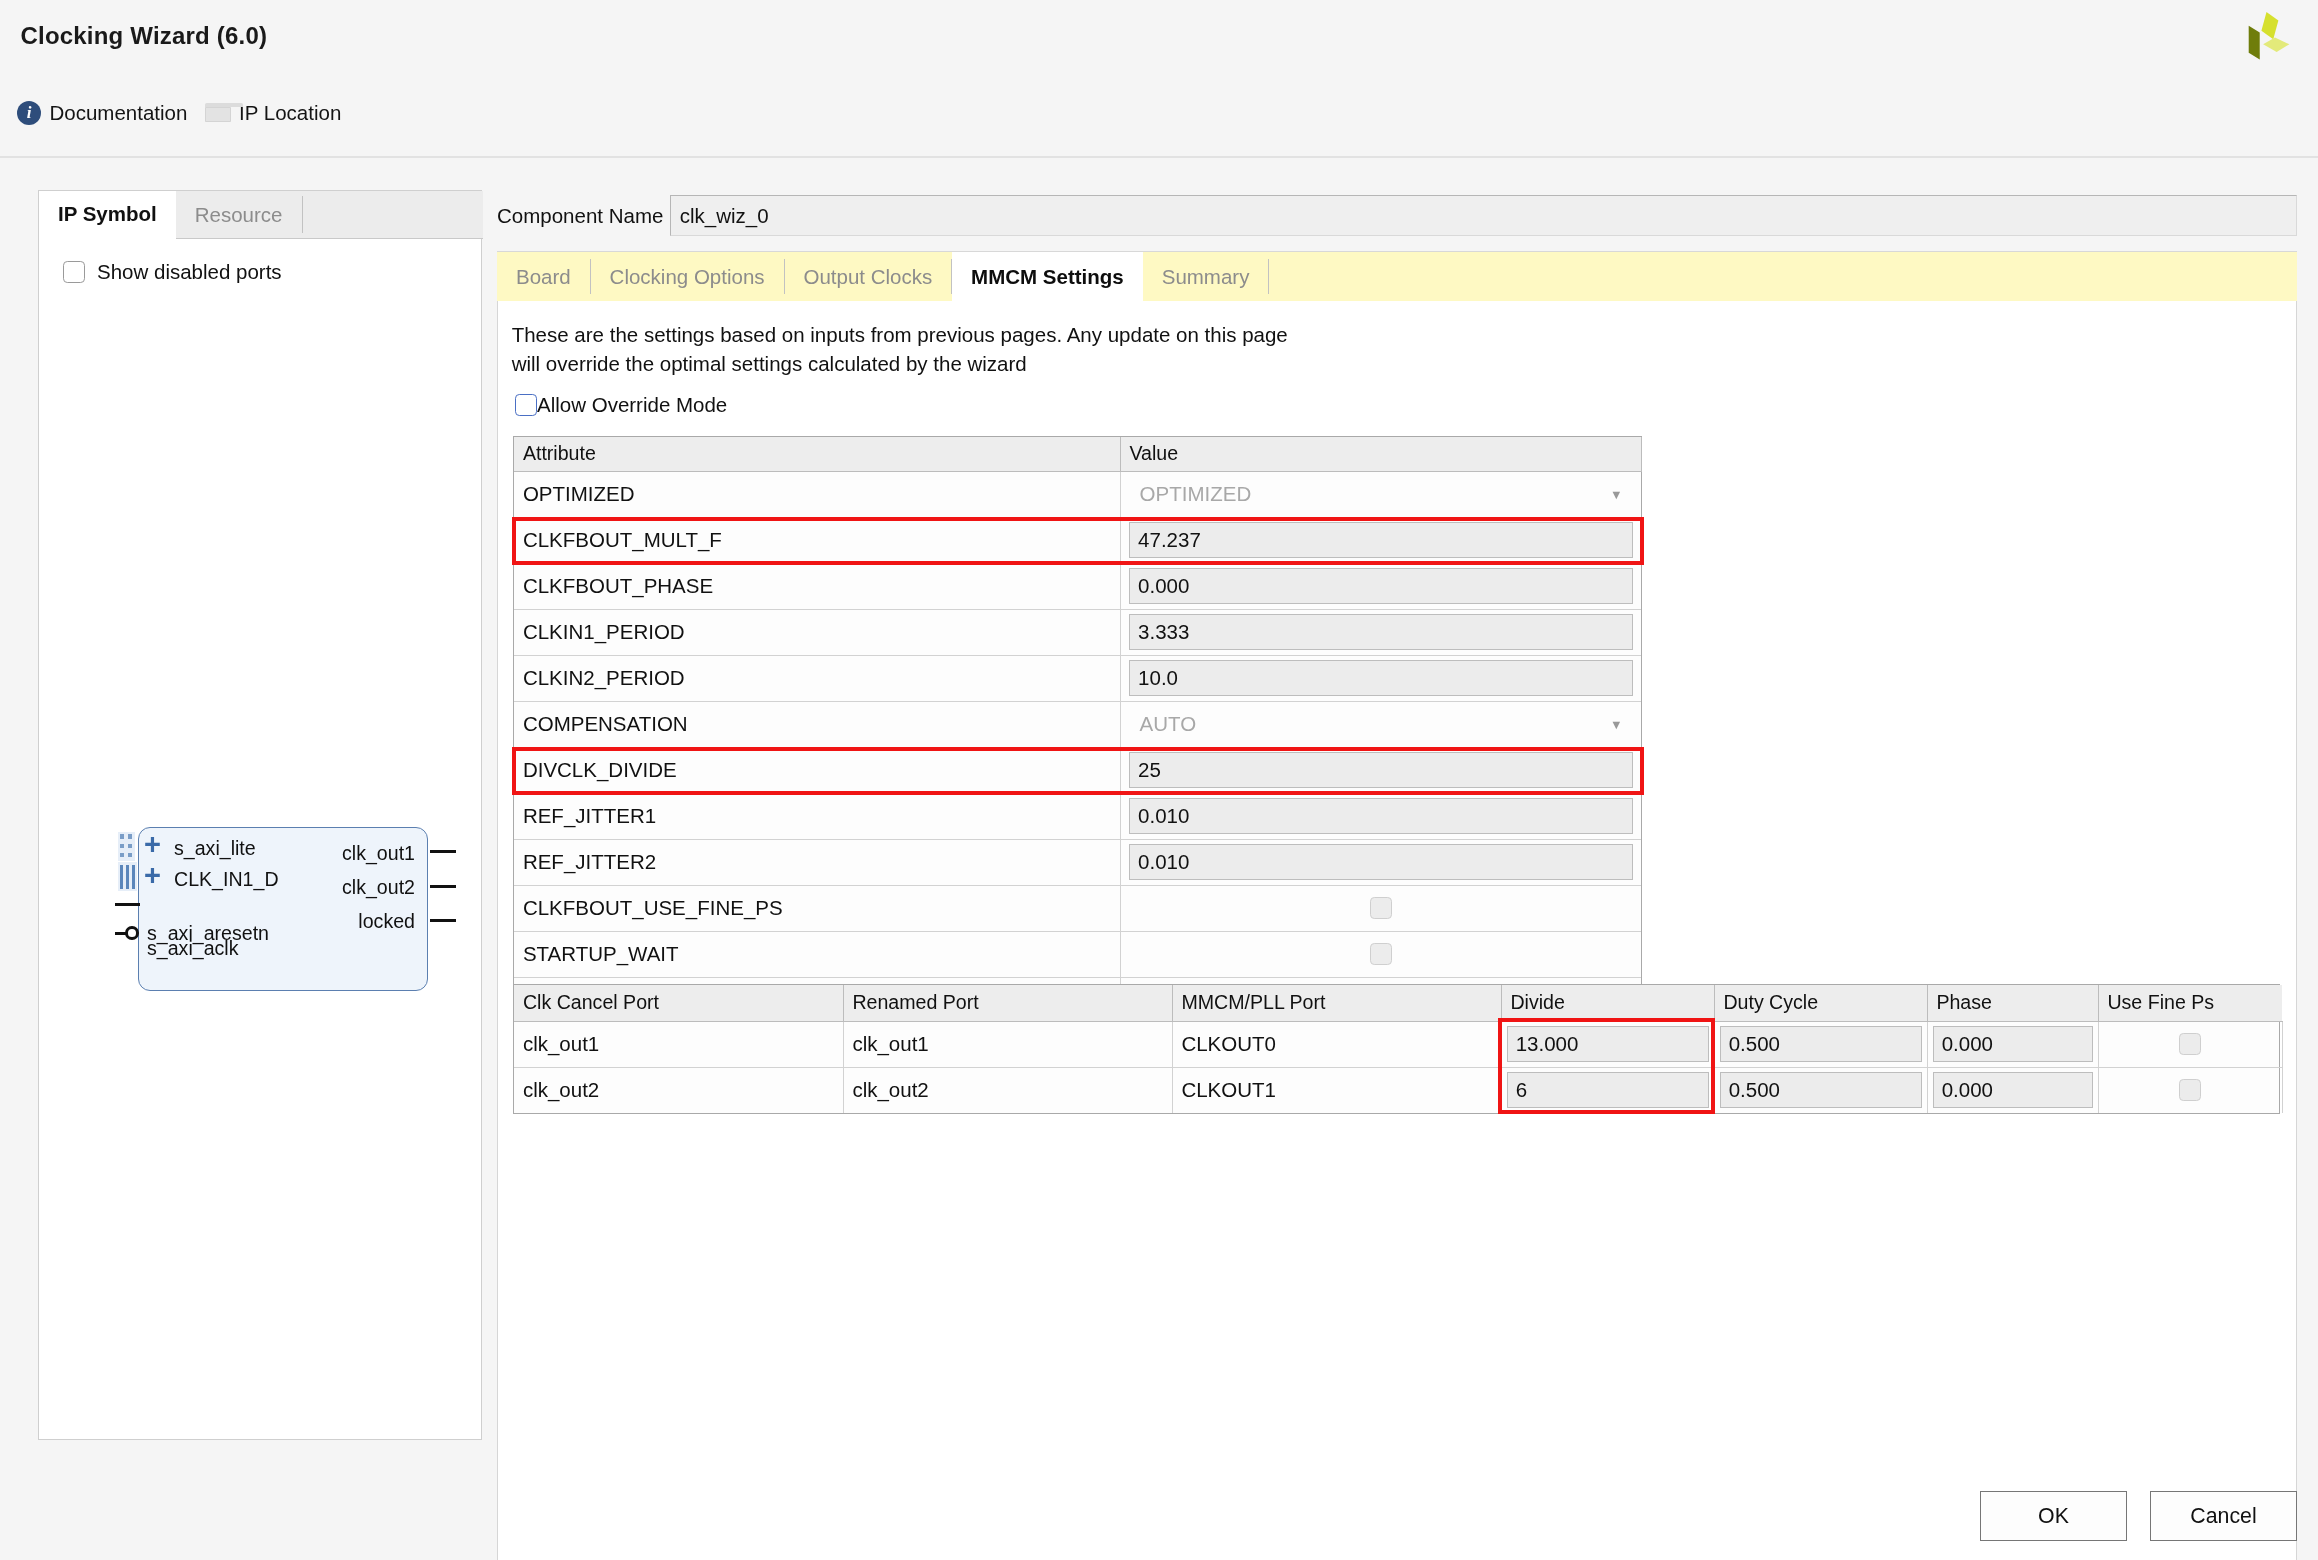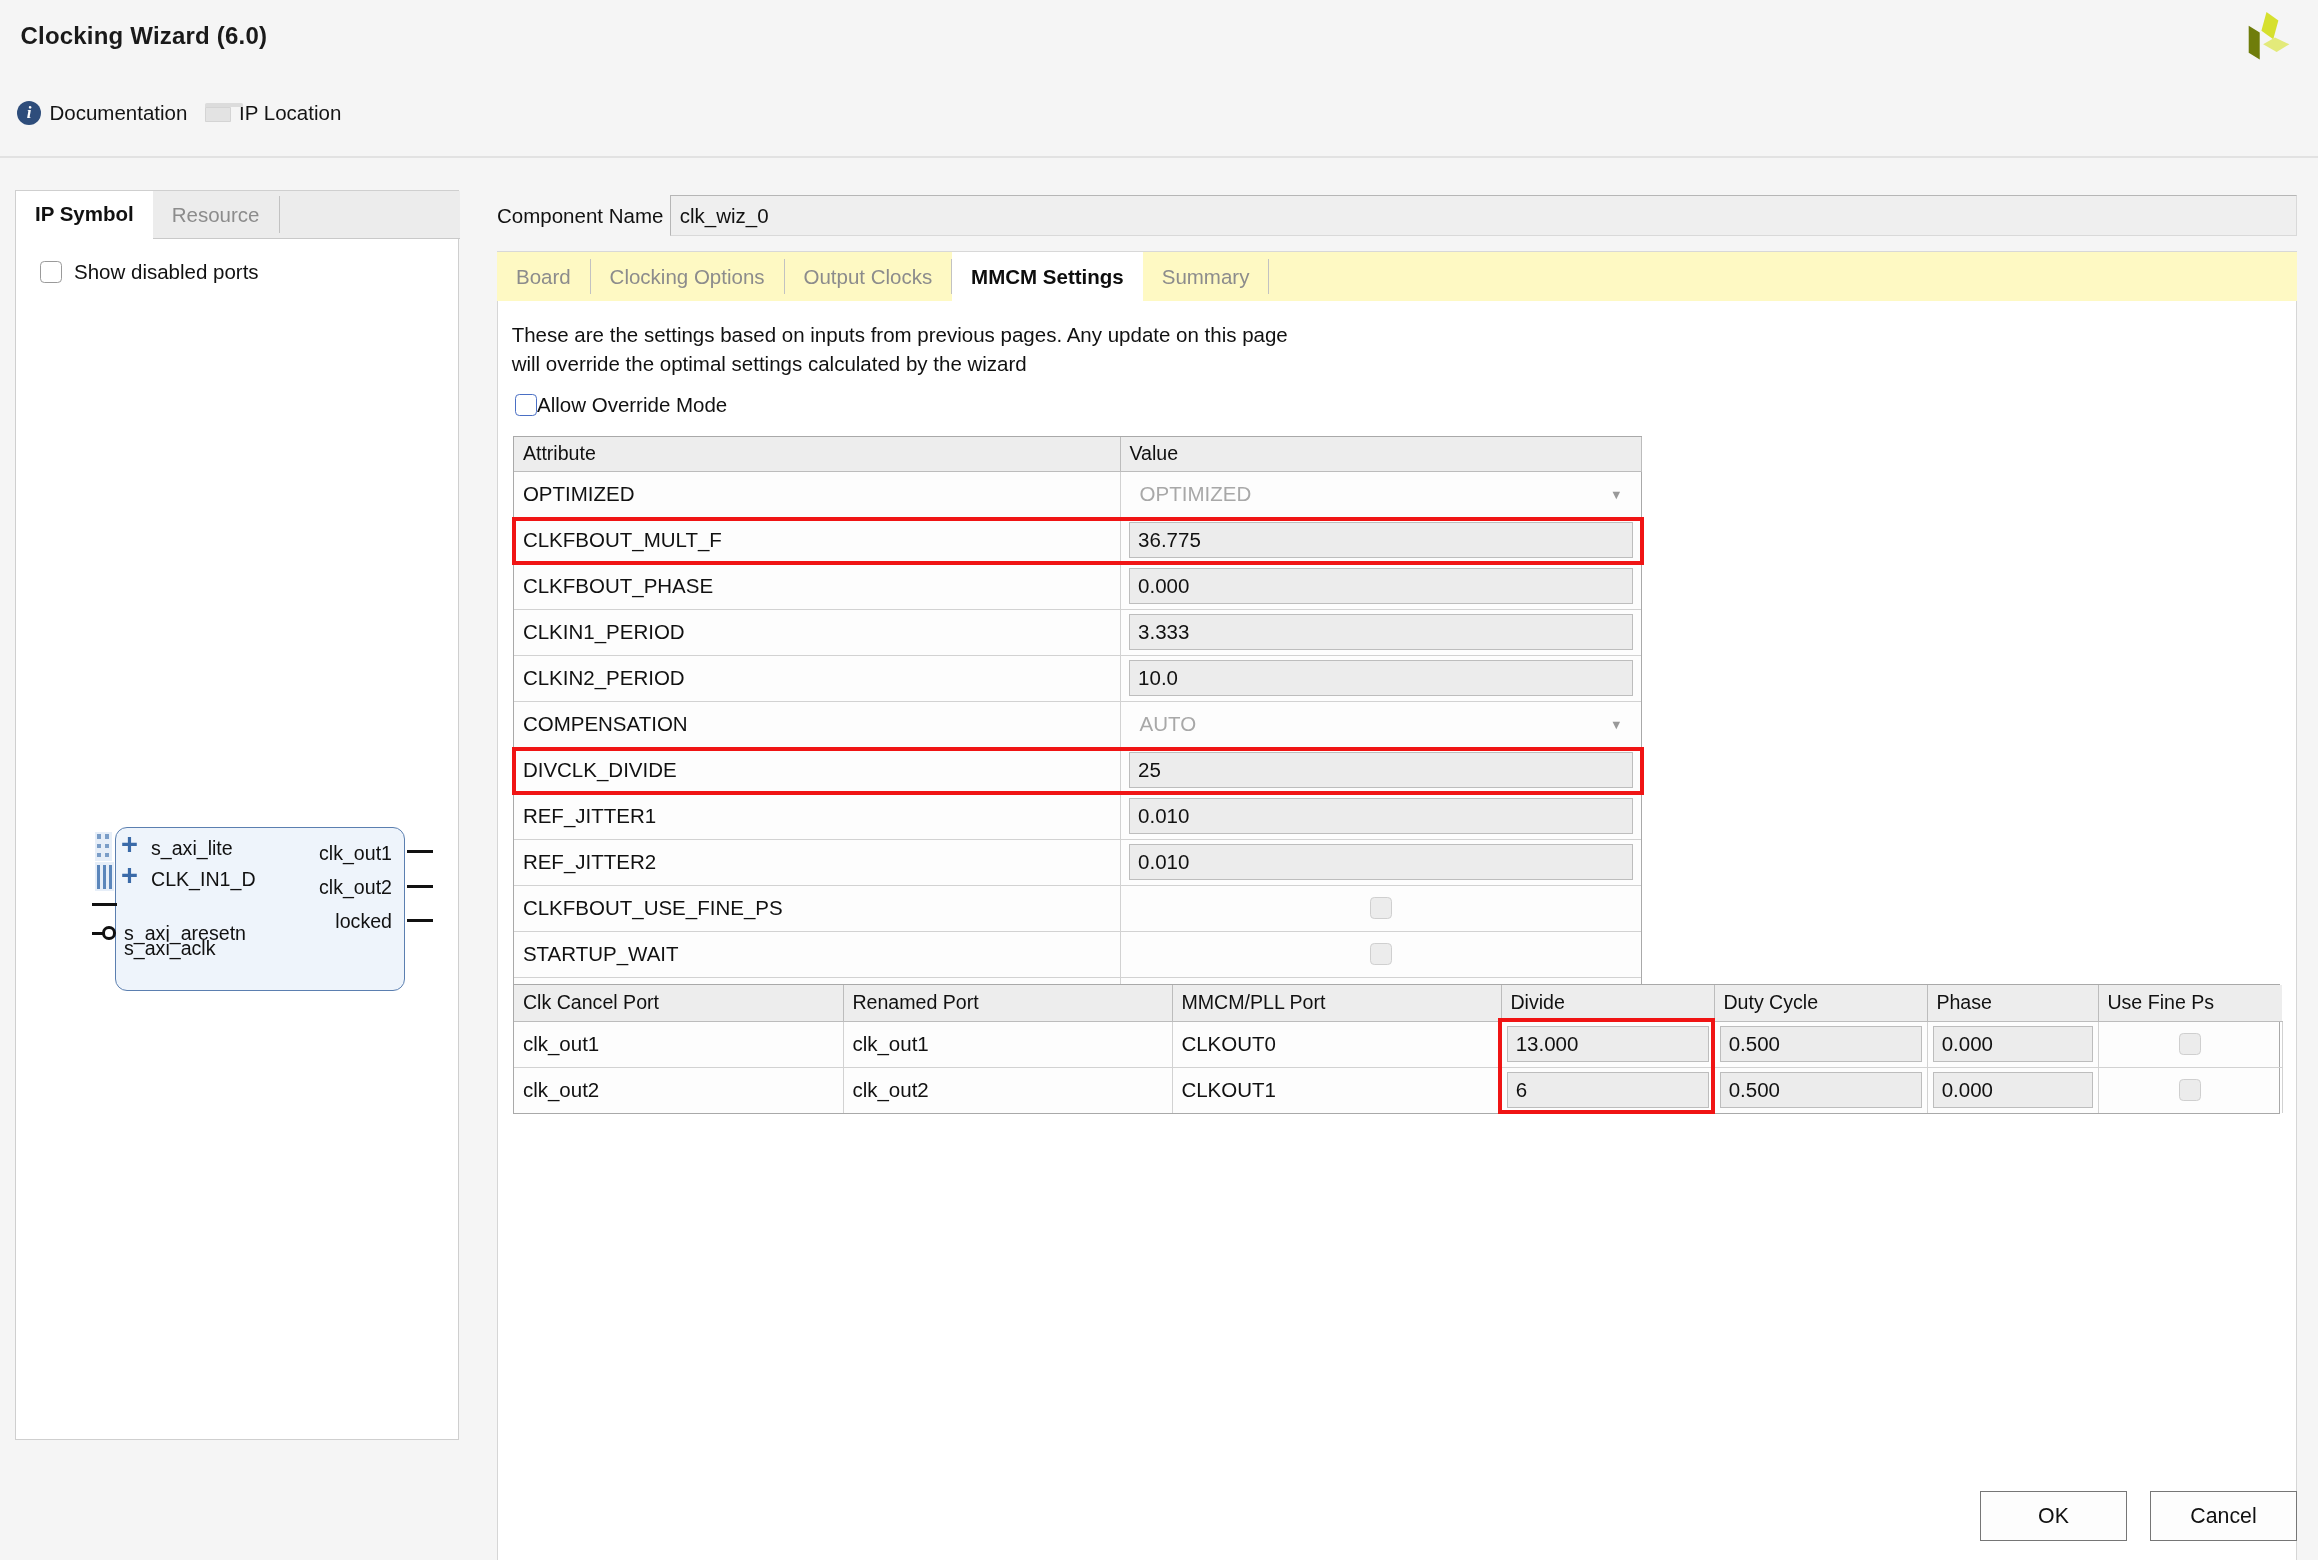--- a/index.html
+++ b/index.html
@@ -52,21 +52,21 @@
     position: absolute; left: 0; top: 0; width: 11px; height: 4.3px;
     background: #dcdcdc; border-radius: 1.7px 1.7px 0 0;
   }
   .folder-icon .body {
     position: absolute; left: 0; top: 4.3px; width: 25.6px; height: 15.4px;
     background: #e3e3e3; border: 0.9px solid #d4d4d4; border-radius: 0.9px;
   }
 
   
   .leftpanel {
-    position: absolute; left: 15px; top: 190px; width: 444px; height: 1250px;
+    position: absolute; left: 38px; top: 190px; width: 444px; height: 1250px;
     background: #c2410c;
     border: 0.9px solid #cfcfcf;
     box-shadow: inset 0 0 0 0.9px #ffffff;
   }
   .lp-tabs {
     position: absolute; left: 0; top: 0; width: 444px; height: 48px;
     background: #ececec; border-bottom: 0.9px solid #c9c9c9;
     display: flex; align-items: stretch;
   }
   .lp-tab {
@@ -394,21 +394,21 @@
                 <td>
                   <div class="celldd">
                     <span>OPTIMIZED</span>
                     <span class="dd-arrow">▼</span>
                   </div>
                 </td>
               </tr>
               <tr>
                 <td class="attr-name">CLKFBOUT_MULT_F</td>
                 <td>
-                  <div class="cellbox">36.775</div>
+                  <div class="cellbox">47.237</div>
                 </td>
               </tr>
               <tr>
                 <td class="attr-name">CLKFBOUT_PHASE</td>
                 <td>
                   <div class="cellbox">0.000</div>
                 </td>
               </tr>
               <tr>
                 <td class="attr-name">CLKIN1_PERIOD</td>

